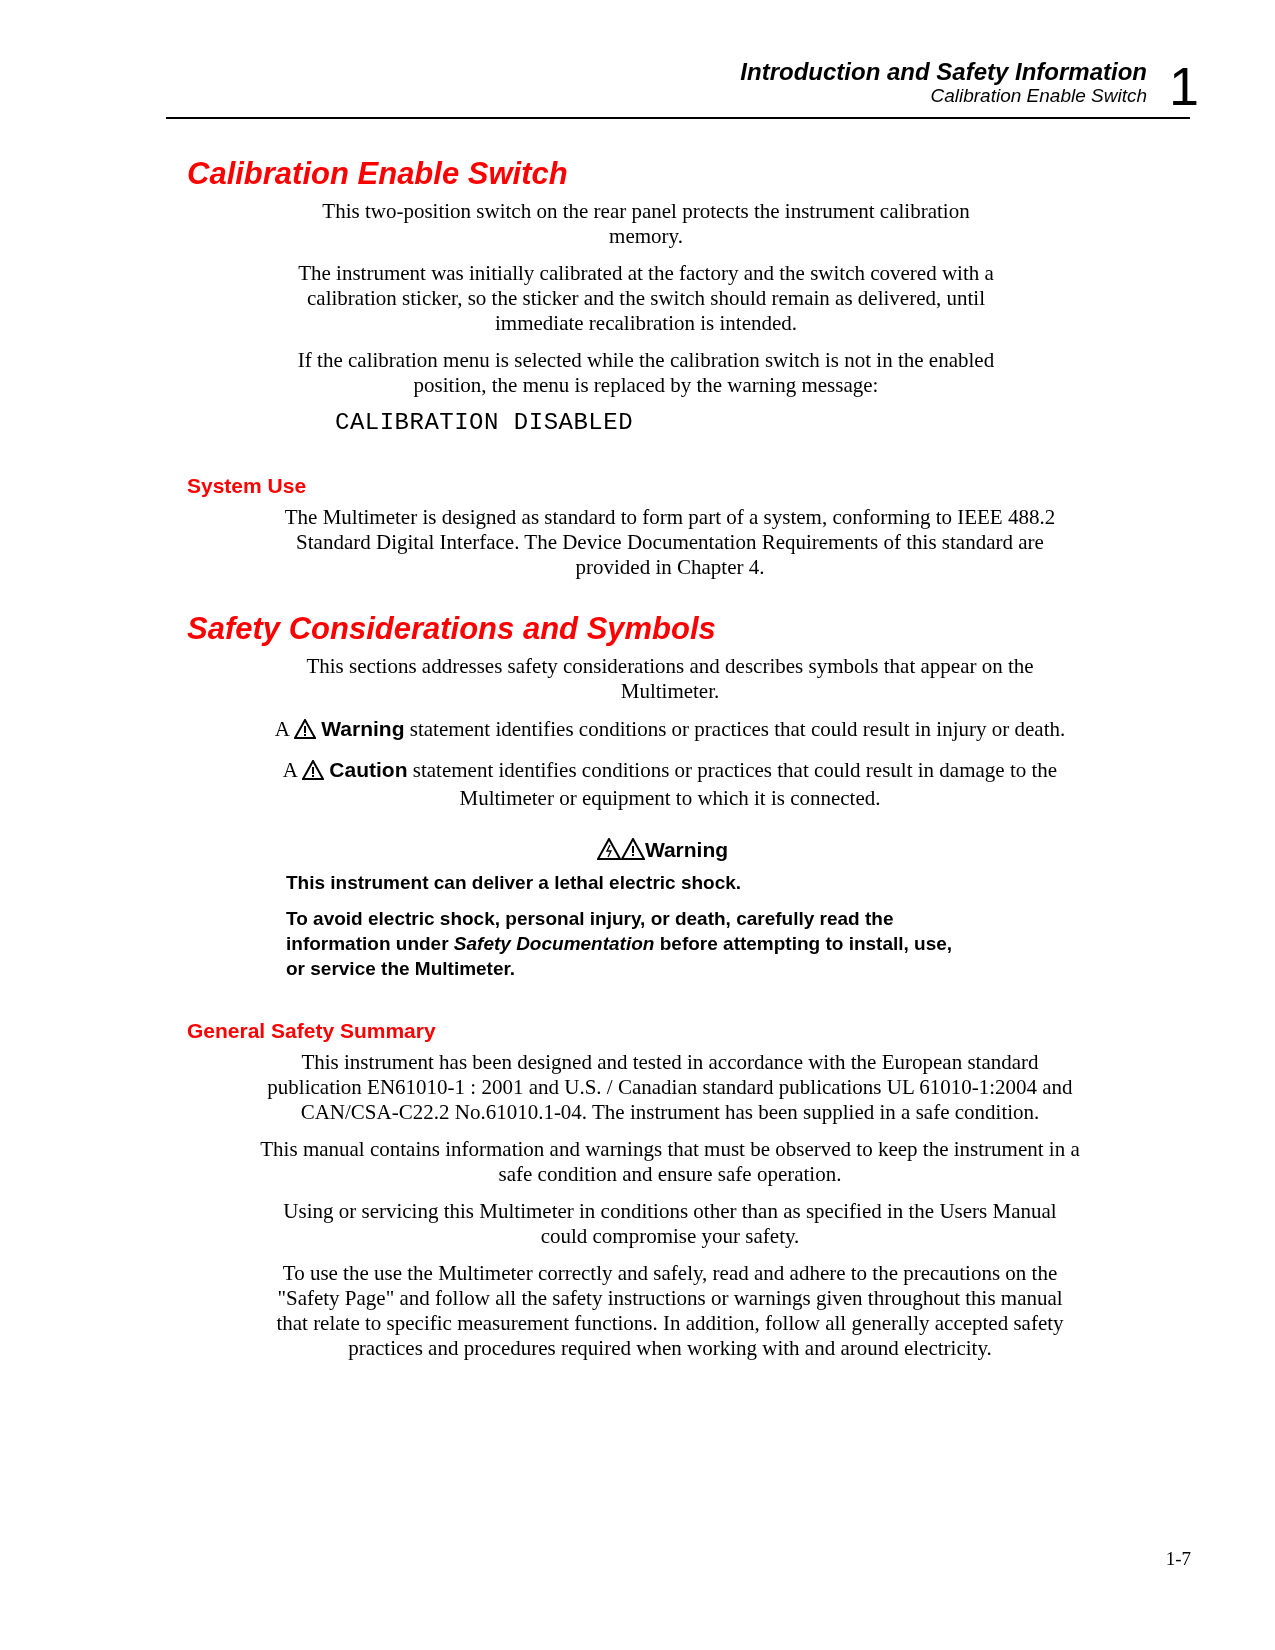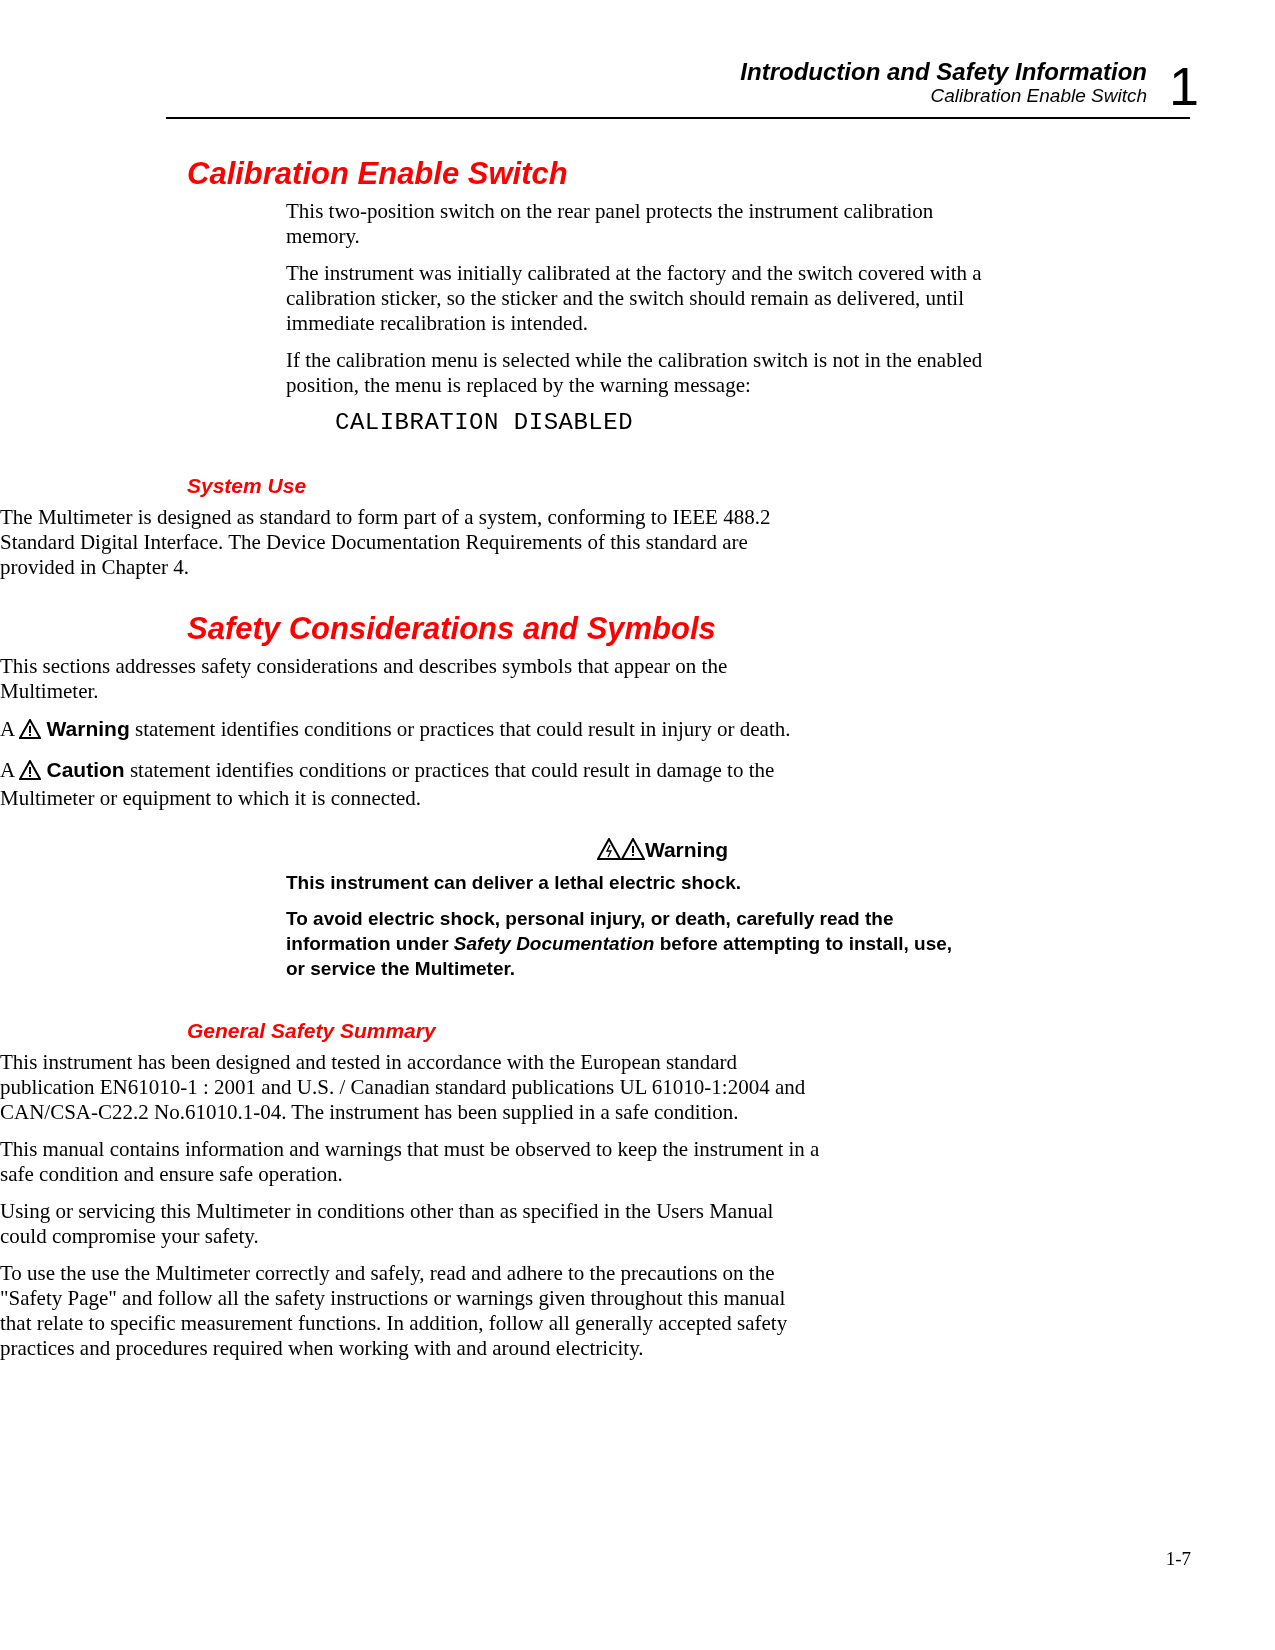--- a/index.html
+++ b/index.html
@@ -6,24 +6,24 @@
     body { width: 1275px; height: 1650px; position: relative; overflow: hidden; color: #000; }
 
     .header { position: absolute; top: 60px; right: 128px; text-align: right; }
     .hdr-chapter { font-family: "Liberation Sans", sans-serif; font-weight: bold; font-style: italic; font-size: 24px; line-height: 24px; }
     .hdr-section { font-family: "Liberation Sans", sans-serif; font-style: italic; font-size: 19px; line-height: 24px; }
     .chapter-num { position: absolute; top: 56px; right: 76px; font-family: "Liberation Sans", sans-serif; font-size: 54px; line-height: 60px; }
     .rule { position: absolute; top: 117px; left: 166px; width: 1024px; height: 2px; background: #000; }
 
     .content { position: absolute; top: 155px; left: 0; width: 1275px; }
     .h1 { font-family: "Liberation Sans", sans-serif; font-weight: bold; font-style: italic; color: #ff0000; font-size: 31px; line-height: 38px; margin: 0; padding-left: 187px; }
-    .h2 { font-family: "Liberation Sans", sans-serif; font-weight: bold; font-style: italic; color: #ff0000; font-size: 21px; line-height: 26px; margin: 0; padding-left: 187px; }
-    p.body { font-family: "Liberation Serif", serif; font-size: 21px; line-height: 25px; margin: 0 0 12px 0; }
+    .h2 { font-family: "Liberation Sans", sans-serif; font-weight: bold; color: #ff0000; font-size: 21px; line-height: 26px; margin: 0; padding-left: 187px; }
+    p.body { font-family: "Liberation Serif", serif; font-size: 21px; line-height: 25px; margin: 0 0 12px 0; text-align: center; }
     .ind1 { padding-left: 286px; width: 720px; }
-    .ind2 { width: 820px; }
+    .ind2 { padding-left: 260px; width: 820px; }
     .code { font-family: "Liberation Mono", monospace; font-size: 24px; line-height: 25px; padding-left: 335px; margin: 4px 0 4px 0; letter-spacing: 0.5px; }
 
     .tri { display: inline-block; vertical-align: -3px; }
     .bold-sans { font-family: "Liberation Sans", sans-serif; font-weight: bold; }
 
     .warn-title { font-family: "Liberation Sans", sans-serif; font-weight: bold; font-size: 21px; line-height: 26px; text-align: center; width: 1275px; margin: 0; padding-left: 50px; box-sizing: border-box; }
     .warn-body { font-family: "Liberation Sans", sans-serif; font-weight: bold; font-size: 19px; line-height: 25px; padding-left: 286px; width: 680px; margin: 0 0 11px 0; }
     .warn-body em { font-style: italic; }
 
     .page-num { position: absolute; top: 1548px; right: 84px; font-family: Liberation Serif, serif; font-size: 19px; }

